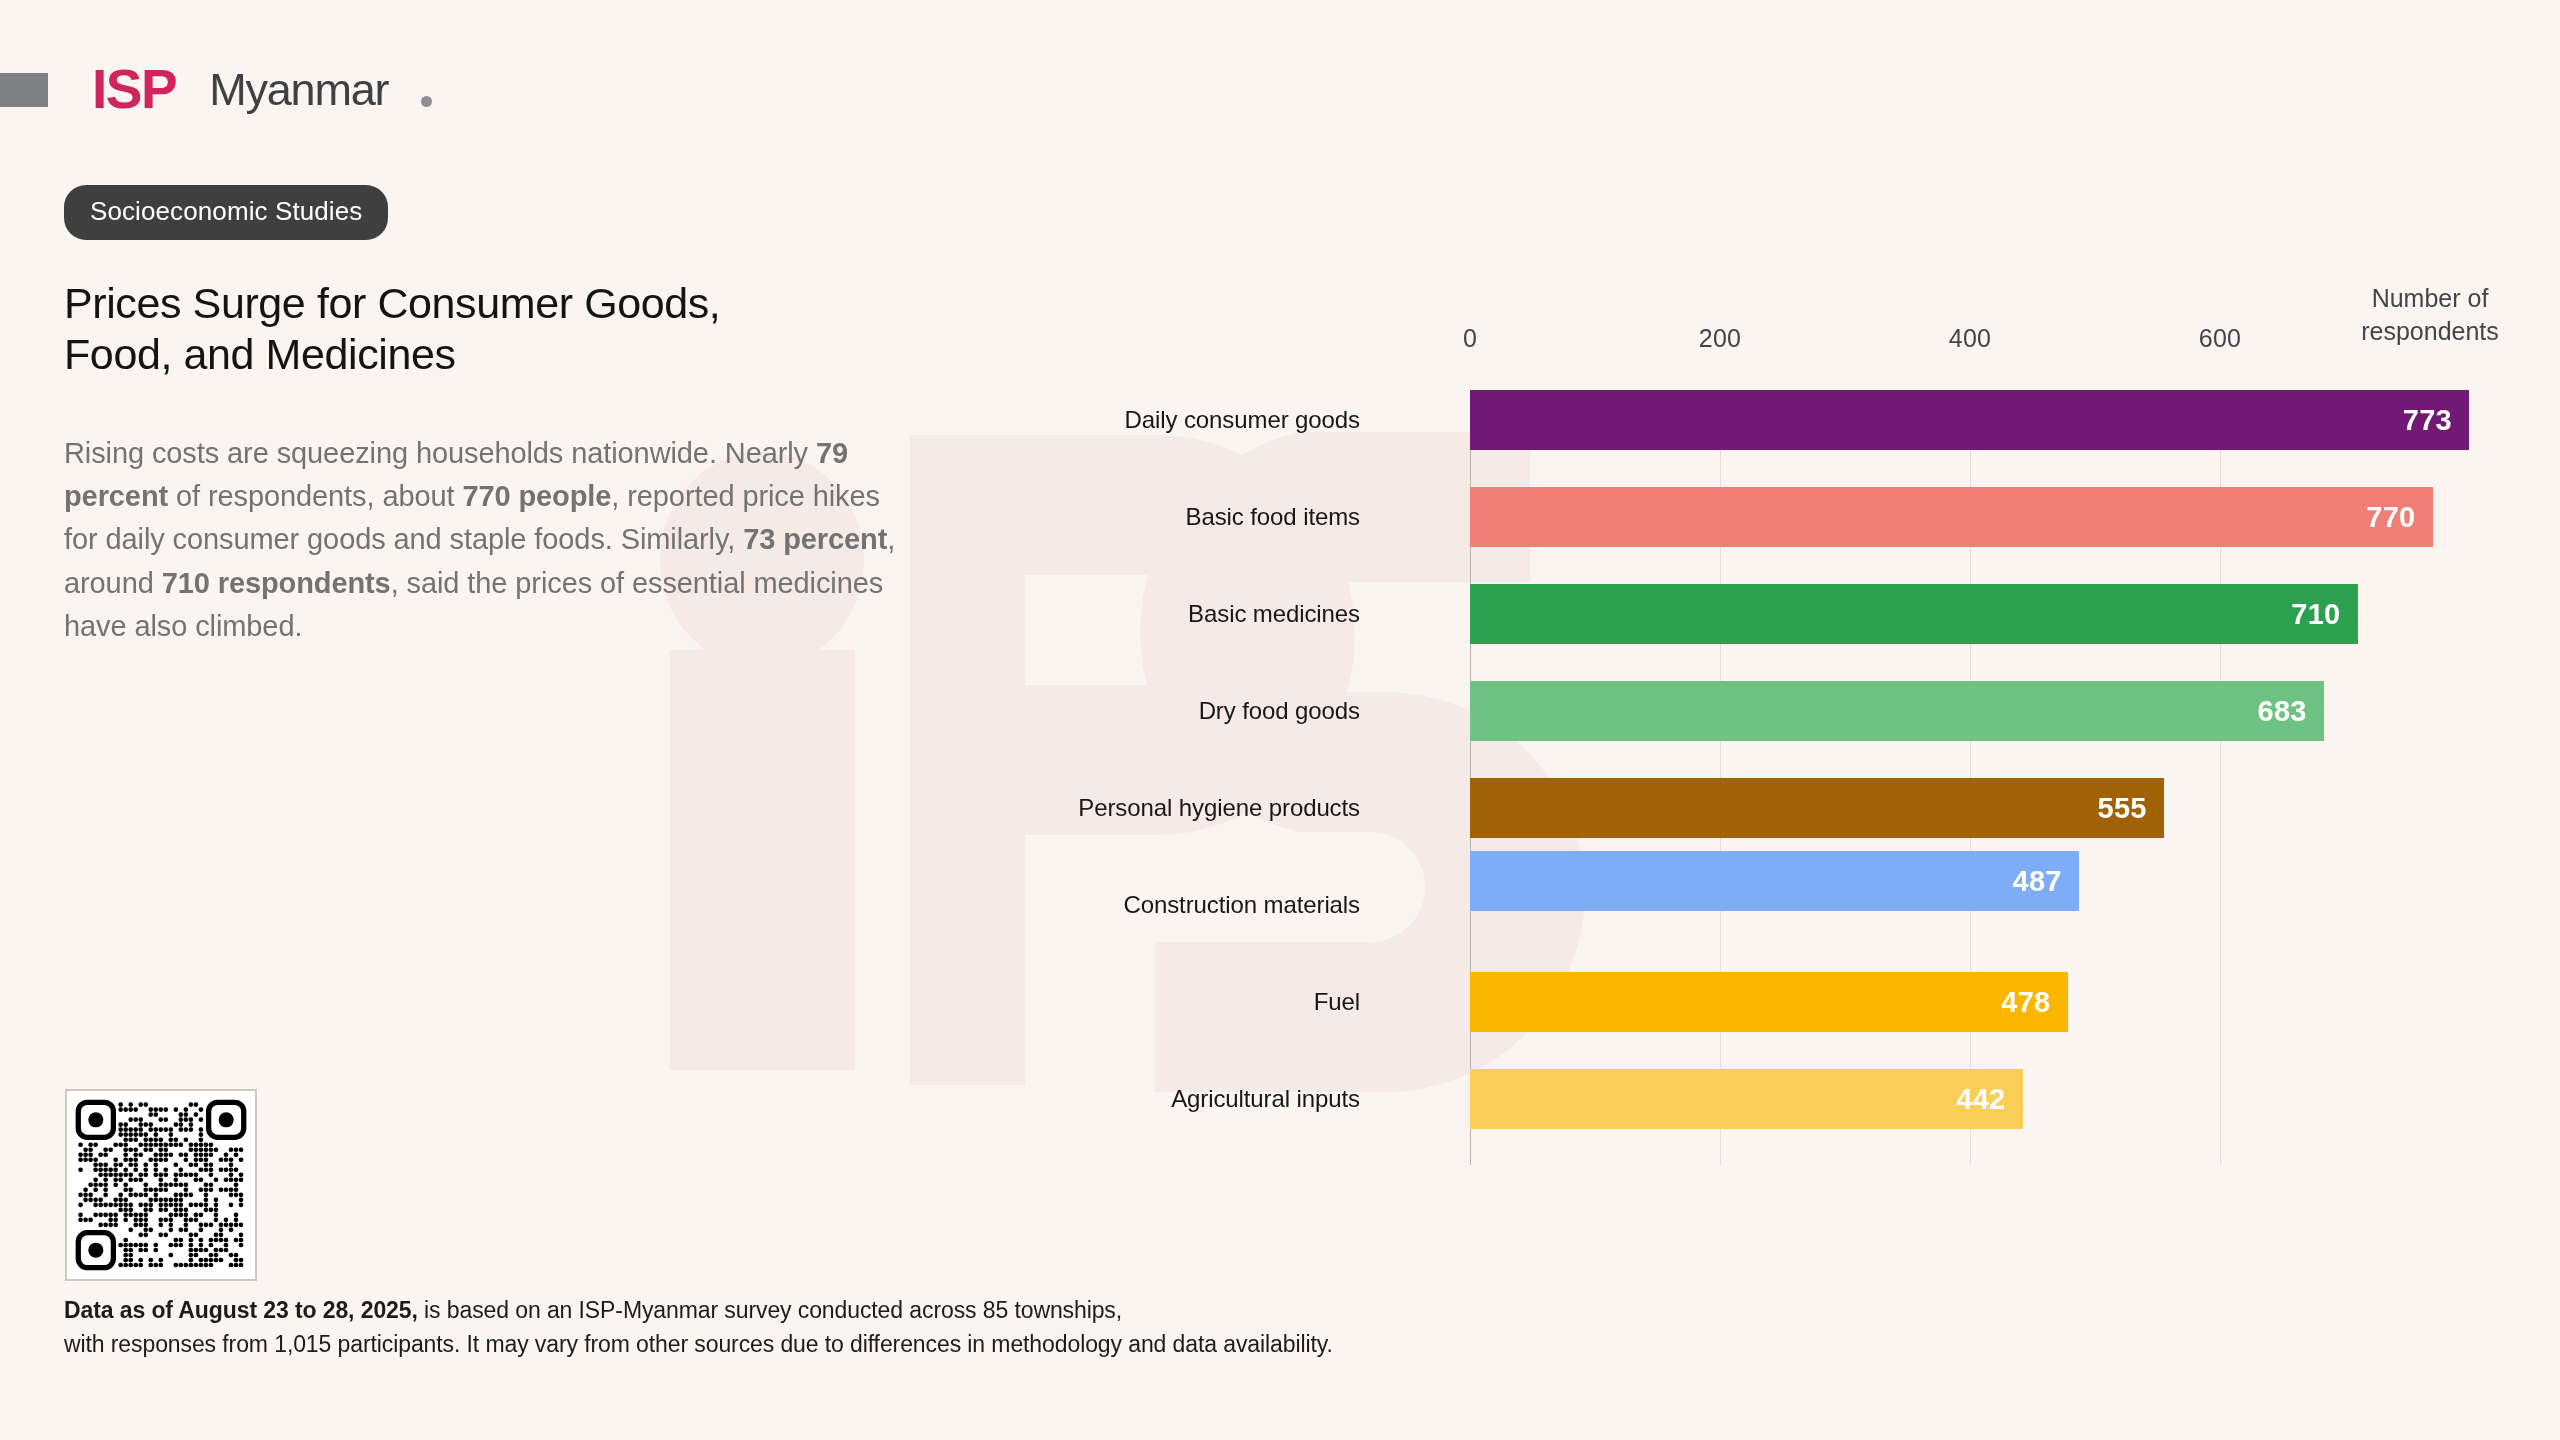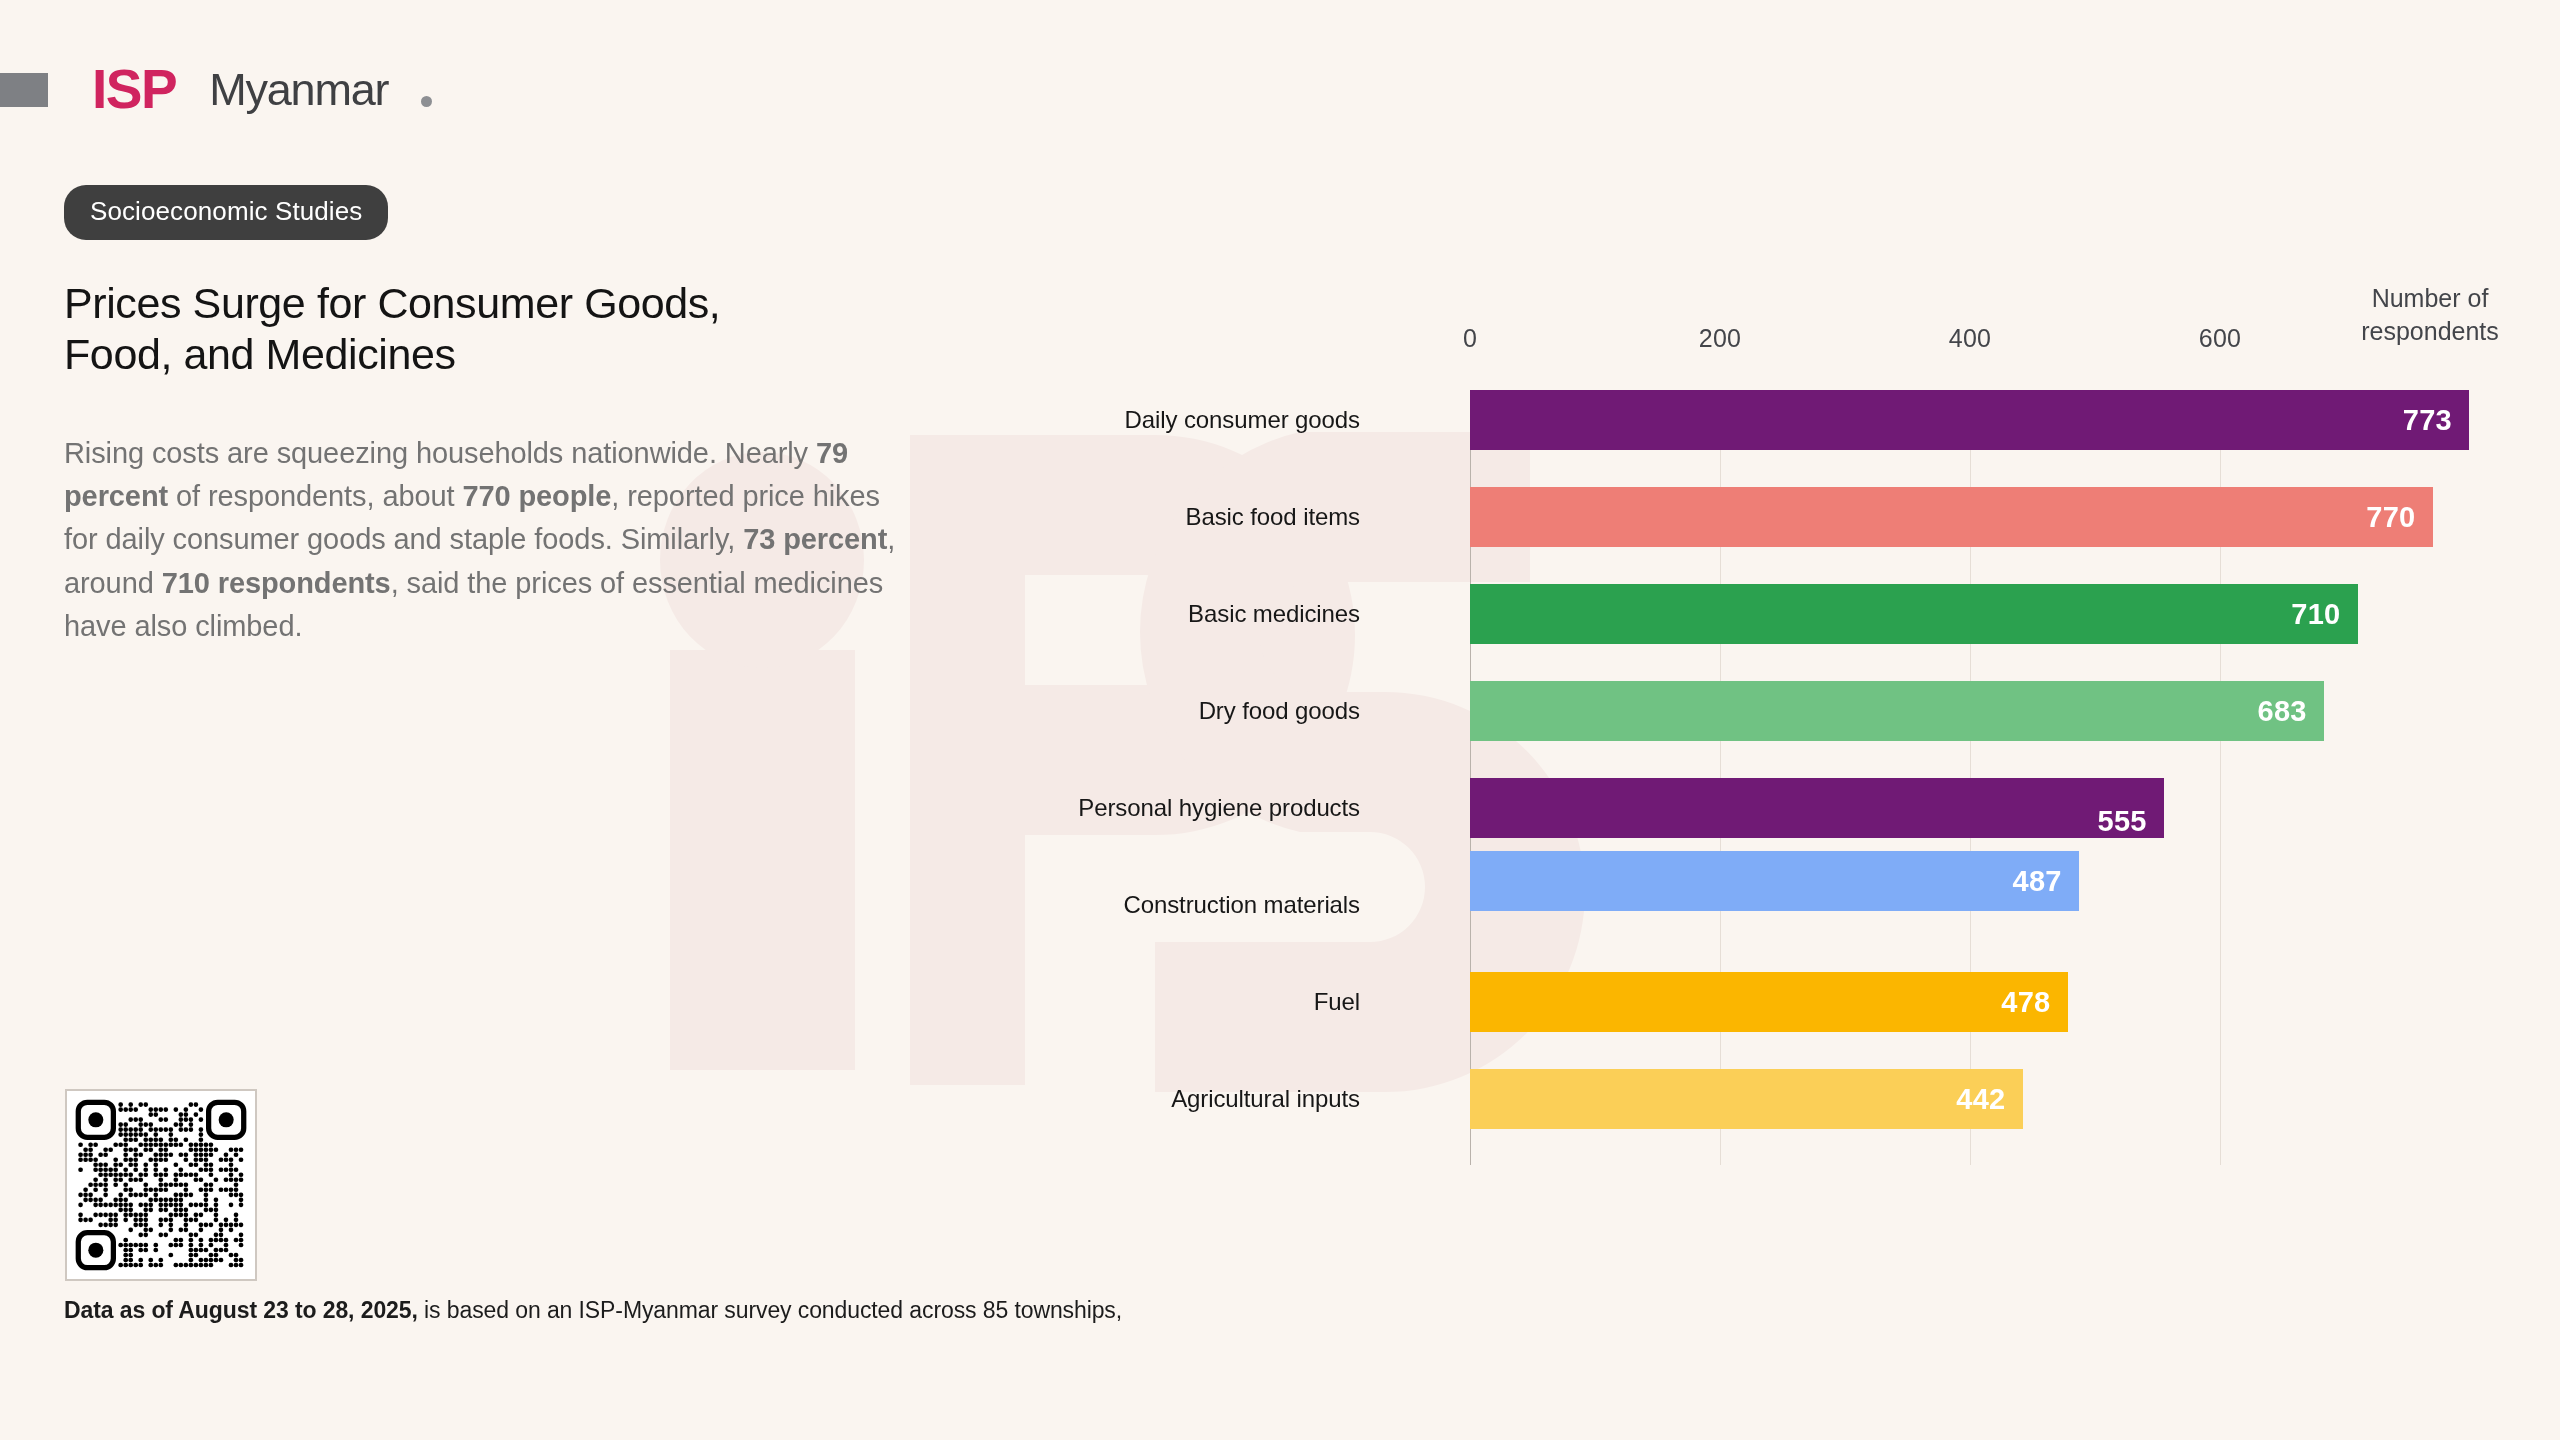--- a/index.html
+++ b/index.html
@@ -295,21 +295,21 @@
           <div class="bar" style="width: 887.5px; background: rgb(43, 161, 79);">
             <span class="bar-value">710</span>
           </div>
         </div>
         <div class="bar-row" style="top: 291px;">
           <div class="bar" style="width: 853.75px; background: rgb(112, 194, 131);">
             <span class="bar-value">683</span>
           </div>
         </div>
         <div class="bar-row" style="top: 388px;">
-          <div class="bar" style="width: 693.75px; background: #701a75; align-items: flex-end;">
+          <div class="bar" style="width: 693.75px; background: #a16207;">
             <span class="bar-value">555</span>
           </div>
         </div>
         <div class="bar-row" style="top: 461px;">
           <div class="bar" style="width: 608.75px; background: rgb(127, 172, 247);">
             <span class="bar-value">487</span>
           </div>
         </div>
         <div class="bar-row" style="top: 582px;">
           <div class="bar" style="width: 597.5px; background: rgb(251, 182, 0);">
@@ -817,15 +817,15 @@
         <rect x="91.33" y="91.33" width="2.45" height="2.45" rx="1.12" fill="#000"></rect>
         <rect x="6.00" y="6.00" width="18.67" height="18.67" rx="4.85" fill="none" stroke="#000" stroke-width="2.80"></rect>
         <rect x="11.33" y="11.33" width="8.00" height="8.00" rx="4.00" fill="#000"></rect>
         <rect x="75.33" y="6.00" width="18.67" height="18.67" rx="4.85" fill="none" stroke="#000" stroke-width="2.80"></rect>
         <rect x="80.67" y="11.33" width="8.00" height="8.00" rx="4.00" fill="#000"></rect>
         <rect x="6.00" y="75.33" width="18.67" height="18.67" rx="4.85" fill="none" stroke="#000" stroke-width="2.80"></rect>
         <rect x="11.33" y="80.67" width="8.00" height="8.00" rx="4.00" fill="#000"></rect>
       </svg>
   </div>
 
-  <div class="footnote"><b>Data as of August 23 to 28, 2025,</b><span> is based on an ISP-Myanmar survey conducted across 85 townships,</span><span></span><br></div>
+  <div class="footnote"><b>Data as of August 23 to 28, 2025,</b><span> is based on an ISP-Myanmar survey conducted across 85 townships,</span><span></span><br><span>with responses from 1,015 participants. It may vary from other sources due to differences in methodology and data availability.</span></div>
 
 </div>
 
 </body></html>

